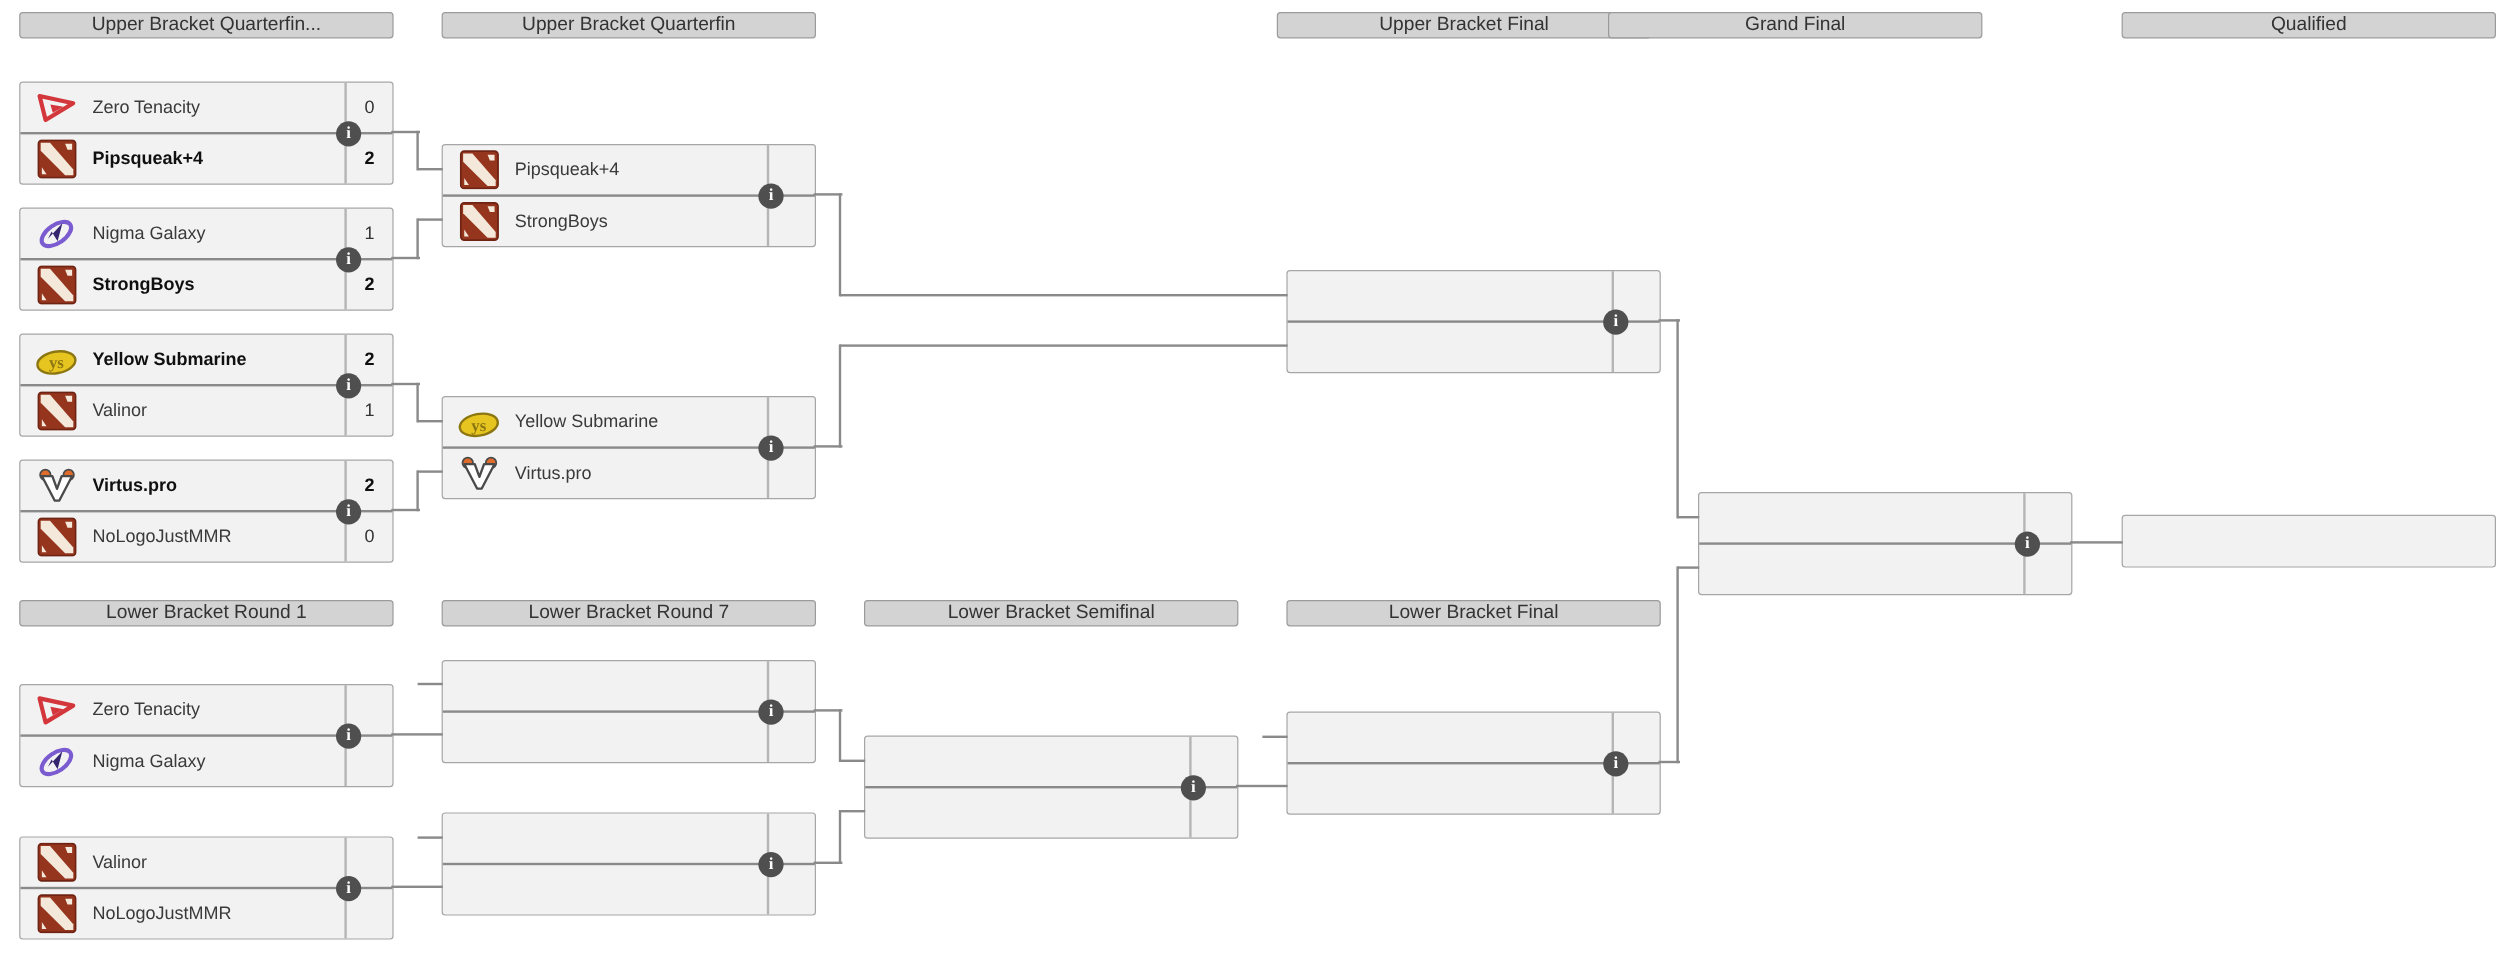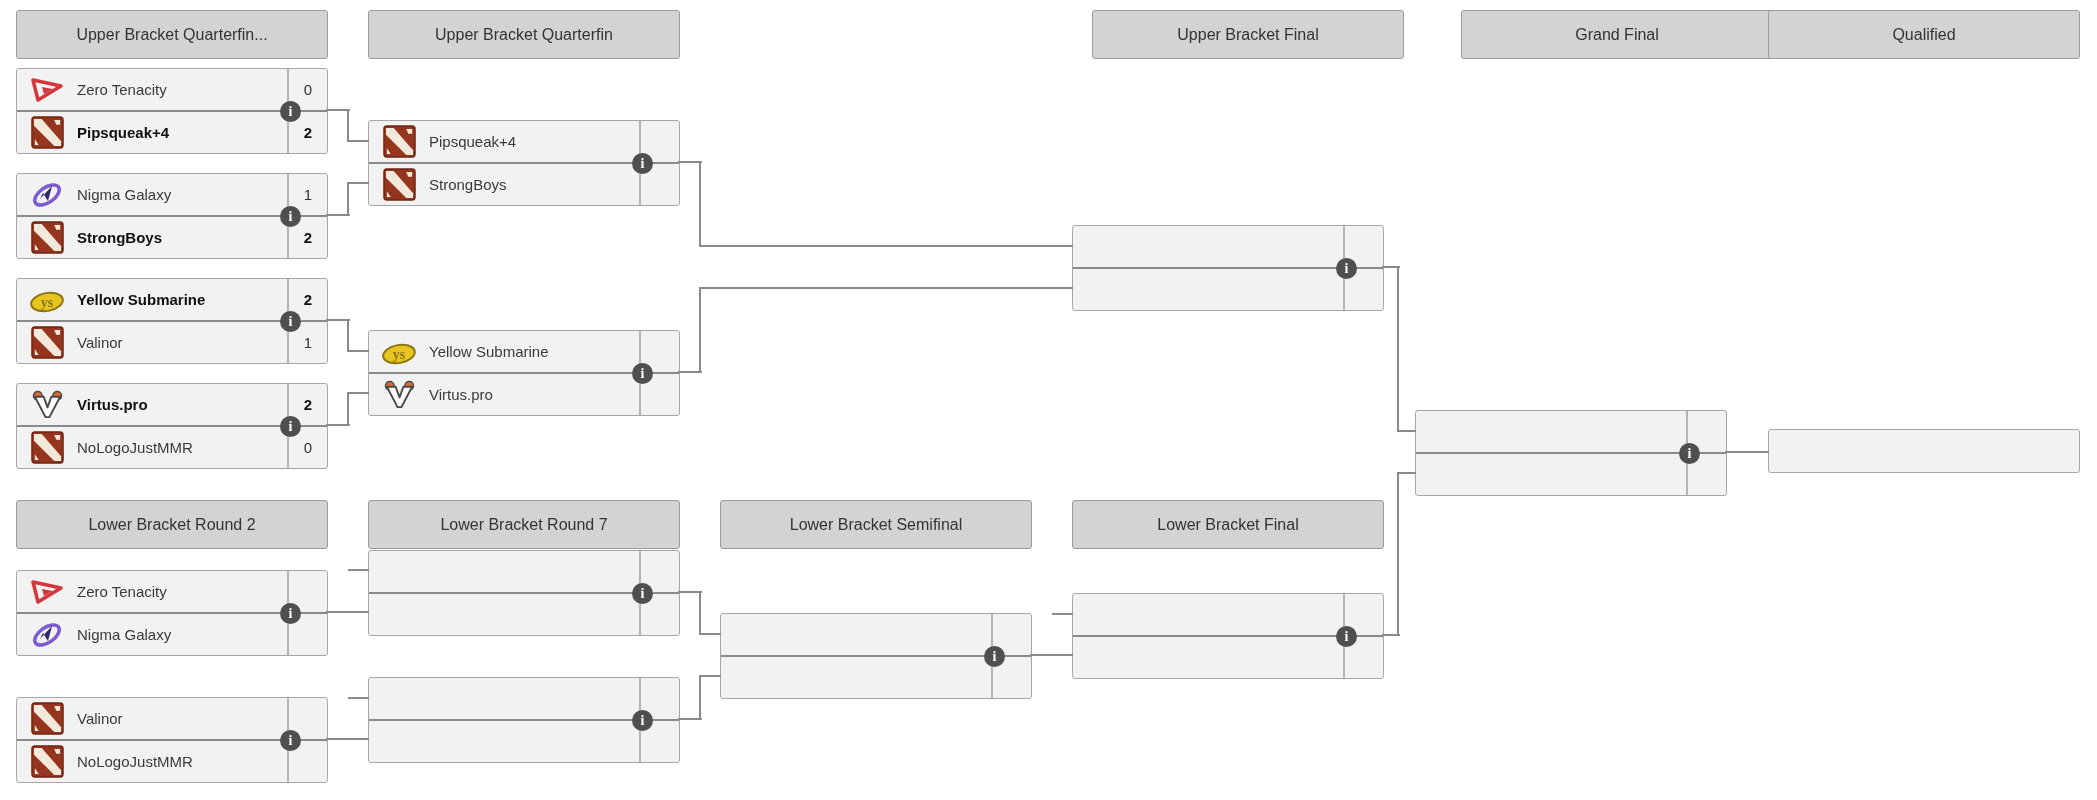--- a/index.html
+++ b/index.html
@@ -5,21 +5,21 @@
   html,body{margin:0;padding:0;background:#fff;}
   #bracket{
     position:relative;
     width:2097px;height:800px;
     background:#fff;
     font-family:"Liberation Sans",sans-serif;
     overflow:hidden;
   }
   .hdr{
     position:absolute;
-    width:312px;height:49px;
+    width:312px;height:22px;
     box-sizing:border-box;
     background:var(--header-bg,#d3d3d3);
     border:1px solid var(--header-border,#9b9b9b);
     border-radius:3px;
     display:flex;align-items:center;justify-content:center;
     font-size:16px;color:#333;
     white-space:nowrap;overflow:hidden;
   }
   .match{
     position:absolute;
@@ -64,24 +64,24 @@
     border-radius:3px;
   }
 </style>
 </head>
 <body>
 
 <div id="bracket">
 
   <div class="hdr" style="left:16px;top:10px">Upper Bracket Quarterfin...</div>
   <div class="hdr" style="left:368px;top:10px">Upper Bracket Quarterfin</div>
-  <div class="hdr" style="left:1092px;top:10px">Upper Bracket Final</div>
-  <div class="hdr" style="left:1461px;top:10px">Grand Final</div>
+  <div class="hdr" style="left:1064px;top:10px">Upper Bracket Final</div>
+  <div class="hdr" style="left:1340px;top:10px">Grand Final</div>
   <div class="hdr" style="left:1768px;top:10px">Qualified</div>
-  <div class="hdr" style="left:16px;top:500px">Lower Bracket Round 2</div>
+  <div class="hdr" style="left:16px;top:500px">Lower Bracket Round 1</div>
   <div class="hdr" style="left:368px;top:500px">Lower Bracket Round 7</div>
   <div class="hdr" style="left:1072px;top:500px">Lower Bracket Final</div>
   <div class="hdr" style="left:720px;top:500px">Lower Bracket Semifinal</div>
 
   <div class="qbox" style="left:1768px;top:429px"></div>
 <div class="line" style="left: 326px; top: 109px; width: 24px; height: 2px;"></div>
     <div class="line" style="left: 347px; top: 109px; width: 2px; height: 33px;"></div>
     <div class="line" style="left: 348px; top: 140px; width: 21px; height: 2px;"></div>
     <div class="line" style="left: 326px; top: 214px; width: 24px; height: 2px;"></div>
     <div class="line" style="left: 347px; top: 182px; width: 2px; height: 34px;"></div>

